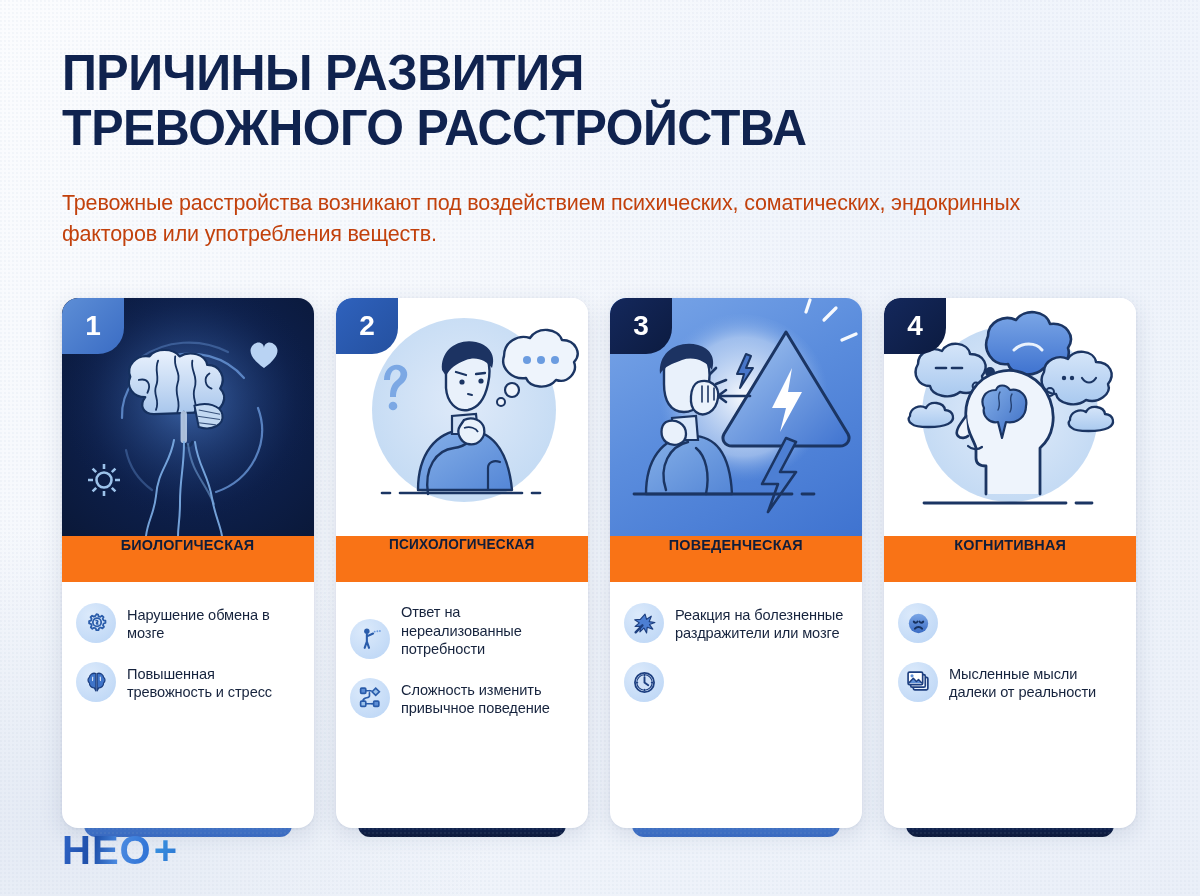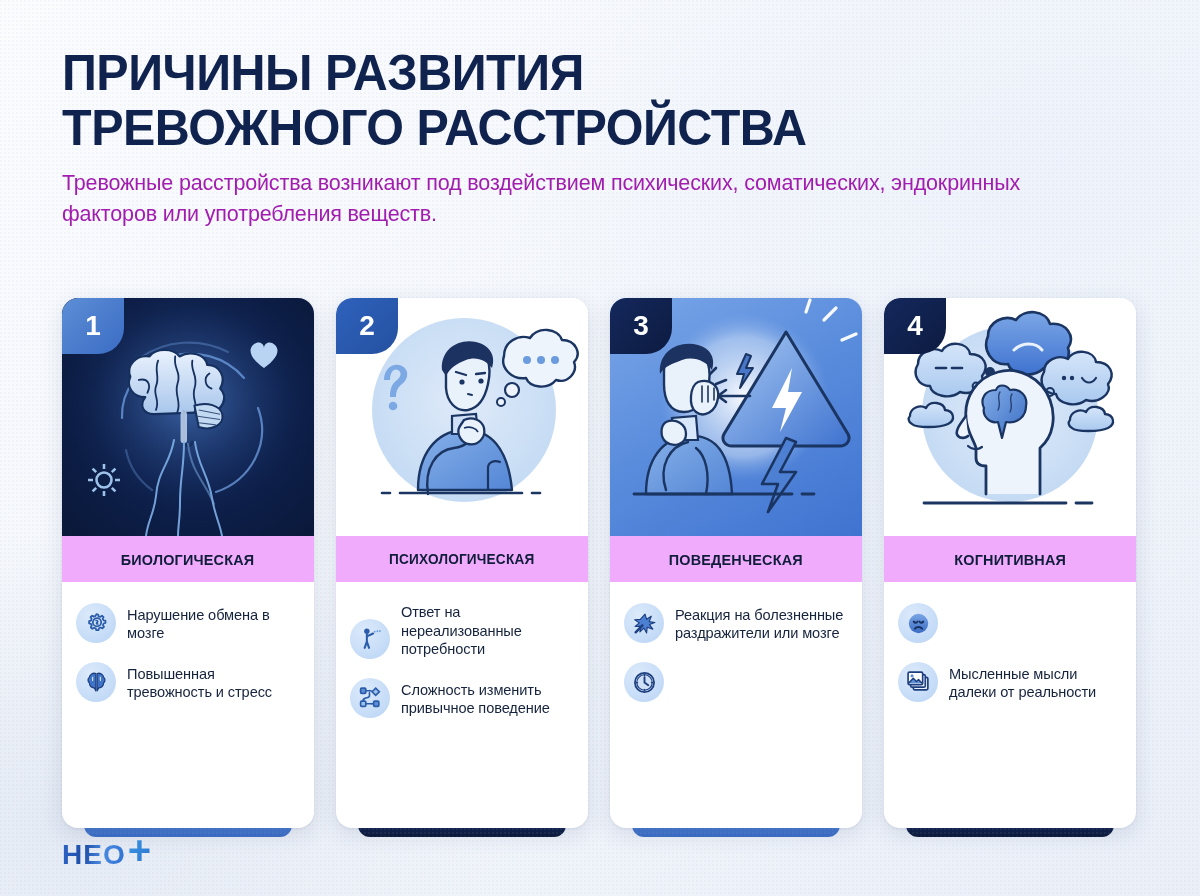--- a/index.html
+++ b/index.html
@@ -22,21 +22,21 @@
   
   .header{position:absolute;left:62px;top:46px;width:1080px;}
   .title{
     font-weight:bold;font-size:50px;line-height:1.1;letter-spacing:-0.5px;
     color:#10234f;text-transform:uppercase;
     font-family:"Liberation Sans","DejaVu Sans",sans-serif;
     transform:scaleX(.97);transform-origin:left center;
   }
   .title .l2{display:block;}
   .subtitle{
-    margin-top:12px;font-size:21.5px;line-height:1.42;color:#a21caf;
+    margin-top:32px;font-size:21.5px;line-height:1.42;color:#c2410c;
     max-width:960px;letter-spacing:-0.15px;
   }
 
   
   .cards{position:absolute;left:62px;top:298px;width:1080px;height:530px;
          display:flex;gap:22px;}
   .card{
     position:relative;width:252px;background:#fff;border-radius:16px;
     box-shadow:0 6px 22px rgba(40,65,110,.13), 0 1px 3px rgba(40,65,110,.08);
     display:flex;flex-direction:column;overflow:visible;
@@ -59,21 +59,21 @@
     display:flex;align-items:center;justify-content:center;
     color:#fff;font-weight:bold;font-size:28px;line-height:1;
   }
   .badge.b1{background:linear-gradient(135deg,#5d8ed6 0%,#3a6cc4 100%);}
   .badge.b2{background:linear-gradient(135deg,#2f62bd 0%,#24509f 100%);}
   .badge.b3{background:linear-gradient(135deg,#14285c 0%,#0c1b40 100%);}
   .badge.b4{background:linear-gradient(135deg,#14285c 0%,#0c1b40 100%);}
 
   
   .band{
-    height:46px;background:#f0abfc;display:flex;align-items:center;justify-content:center;
+    height:46px;background:#f97316;display:flex;justify-content:center;
   }
   .band span{
     font-weight:bold;font-size:15px;letter-spacing:.2px;color:#101d3a;
     text-transform:uppercase;white-space:nowrap;transform:scaleX(.96);
   }
   .card.c2 .band span{font-size:14.2px;}
 
   
   .list{flex:1;padding:20px 16px 14px 14px;display:flex;flex-direction:column;gap:18px;}
   .item{display:flex;gap:11px;align-items:flex-end;}
@@ -89,21 +89,21 @@
   .accent{
     position:absolute;left:22px;right:22px;bottom:-9px;height:17px;border-radius:0 0 12px 12px;
     z-index:-1;
   }
   .accent.blue{background:linear-gradient(180deg,#4f84da 0%,#3a6cc4 100%);}
   .accent.navy{background:linear-gradient(180deg,#14285c 0%,#0b1838 100%);}
 
   
   .logo{position:absolute;left:62px;bottom:22px;display:flex;align-items:baseline;}
   .logo-text{
-    font-weight:bold;font-size:28px;letter-spacing:1px;line-height:1;
+    font-weight:bold;font-size:40px;letter-spacing:1px;line-height:1;
     background:linear-gradient(100deg,#2f64c6 0%,#1d4ea8 35%,#4b8ae0 62%,#2a6fd4 100%);
     -webkit-background-clip:text;background-clip:text;color:transparent;
   }
   .logo-plus{
     font-weight:bold;font-size:40px;line-height:1;margin-left:2px;
     background:linear-gradient(120deg,#3d9ae4 0%,#2a72d0 100%);
     -webkit-background-clip:text;background-clip:text;color:transparent;
   }
 </style>
 </head>

